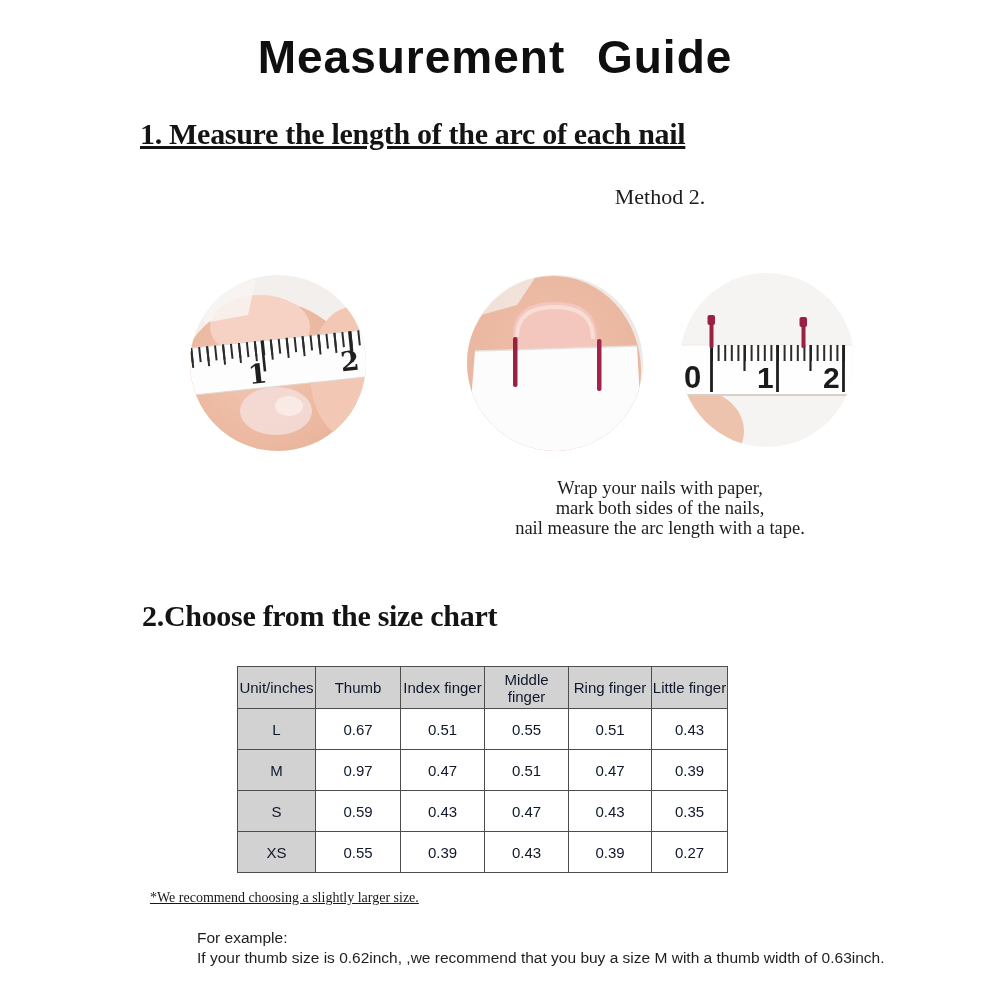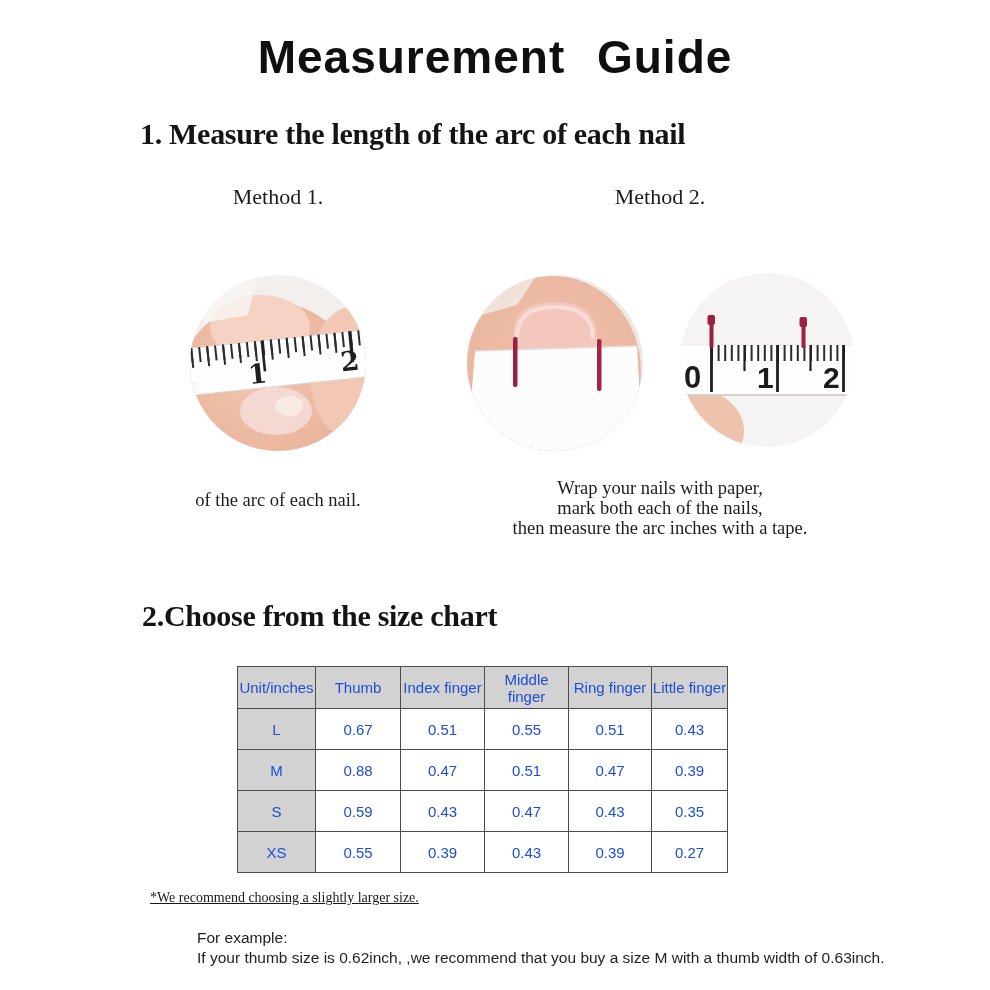--- a/index.html
+++ b/index.html
@@ -9,42 +9,42 @@
   }
   .page-title {
     position:absolute; top:30px; left:0; width:990px; text-align:center;
     font-family:"Liberation Sans", sans-serif; font-weight:800; font-size:46px;
     letter-spacing:1px; word-spacing:18px; color:#0f0f0f;
   }
   .section-heading {
     position:absolute; font-family:"Liberation Serif", serif; font-weight:700;
     font-size:30px; color:#141414; letter-spacing:-0.3px; white-space:nowrap;
   }
-  .heading-1 { left:140px; top:117px; }
+  .heading-1 { left:140px; top:117px;text-decoration:underline; }
   .heading-2 { left:142px; top:593px;margin-top:6px; }
   .method-label {
     position:absolute; top:184px; width:180px; text-align:center;
     font-family:"Liberation Serif", serif; font-size:22px; color:#1c1c1c;
   }
   .method-label.m1 { left:188px; }
   .method-label.m2 { left:570px; }
   .photo { position:absolute; }
   .photo.c1 { left:190px; top:275px; width:176px; height:176px; }
   .photo.c2 { left:467px; top:275px; width:176px; height:176px; }
   .photo.c3 { left:680px; top:273px; width:174px; height:174px; }
   .caption {
     position:absolute; text-align:center; font-family:"Liberation Serif", serif;
     font-size:18.5px; line-height:20px; color:#1c1c1c;
   }
   .caption.cap1 { left:118px; top:490px; width:320px; }
   .caption.cap2 { left:470px; top:478px; width:380px;text-align:center; }
   .size-table {
     position:absolute; left:237px; top:666px; border-collapse:collapse;
     table-layout:fixed; font-family:"Liberation Sans", sans-serif;
-    font-size:15px; color:#1d4ed8;
+    font-size:15px; color:#0f172a;
   }
   .size-table th, .size-table td {
     border:1px solid #4d4d4d; text-align:center; vertical-align:middle;
     padding:0; height:40px; font-weight:400;
   }
   .size-table th { background:#d2d2d2; height:41px; }
   .size-table td.rowhead { background:#d2d2d2; }
   .note-recommend {
     position:absolute; left:150px; top:890px; font-family:"Liberation Serif", serif;
     font-size:14px; color:#181818;text-decoration:underline;
@@ -57,21 +57,20 @@
 </style>
 </head>
 <body>
 
 <div class="page">
 
   <div class="page-title">Measurement Guide</div>
 
   <div class="section-heading heading-1">1. Measure the length of the arc of each nail</div>
 
-  <div class="method-label m1">Method 1.</div>
   <div class="method-label m2">Method 2.</div>
 
   <div class="photo c1">
     <svg width="176" height="176" viewBox="0 0 176 176">
       <defs>
         <clipPath id="clip1">
             <circle cx="88" cy="88" r="88"></circle>
           </clipPath>
         <radialGradient id="skin1" cx="45%" cy="40%" r="80%">
           <stop offset="0%" stop-color="#f2c6b1"></stop>
@@ -152,27 +151,26 @@
           <rect x="29.5" y="46" width="4" height="29" rx="1.5"></rect>
           <rect x="27.5" y="42" width="7.5" height="10" rx="2"></rect>
           <rect x="121.5" y="48" width="4" height="27" rx="1.5"></rect>
           <rect x="119.5" y="44" width="7.5" height="10" rx="2"></rect>
         </g>
       </g>
     </svg>
   </div>
 
   <div class="caption cap1">
-    <div>of the arc of each nail.</div>
   </div>
 
   <div class="caption cap2">
     <div>Wrap your nails with paper,</div>
-    <div>mark both each of the nails,</div>
-    <div>then measure the arc inches with a tape.</div>
+    <div>mark both sides of the nails,</div>
+    <div>nail measure the arc length with a tape.</div>
   </div>
 
   <div class="section-heading heading-2">2.Choose from the size chart</div>
 
   <table class="size-table">
     <colgroup>
       <col style="width:78px">
         <col style="width:85px">
         <col style="width:84px">
       <col style="width:84px">
@@ -193,21 +191,21 @@
       <tr>
         <td class="rowhead">L</td>
         <td>0.67</td>
         <td>0.51</td>
         <td>0.55</td>
         <td>0.51</td>
         <td>0.43</td>
       </tr>
       <tr>
         <td class="rowhead">M</td>
-        <td>0.88</td>
+        <td>0.97</td>
         <td>0.47</td>
         <td>0.51</td>
         <td>0.47</td>
         <td>0.39</td>
       </tr>
       <tr>
         <td class="rowhead">S</td>
         <td>0.59</td>
         <td>0.43</td>
         <td>0.47</td>

